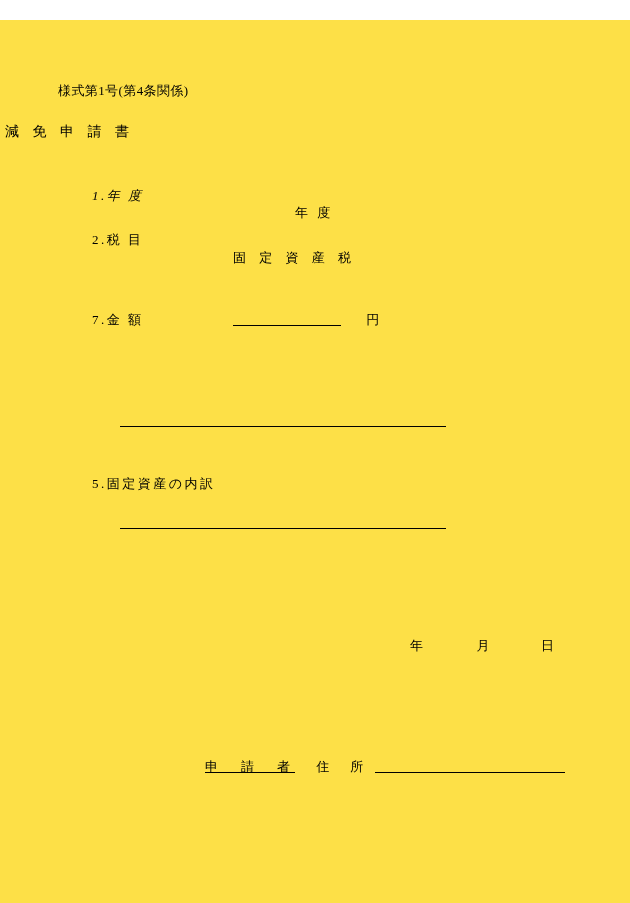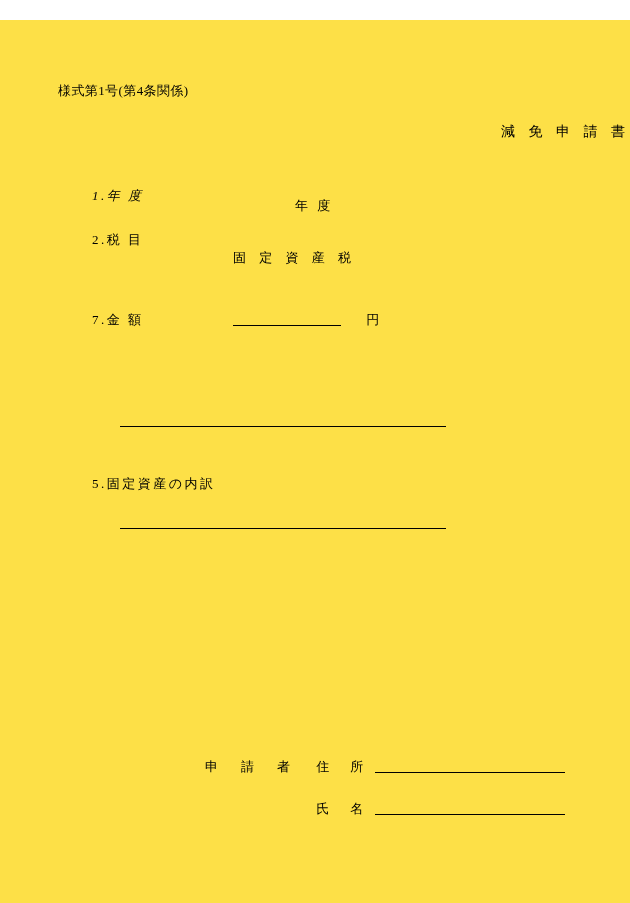--- a/index.html
+++ b/index.html
@@ -24,21 +24,21 @@
     left: 58px;
     top: 62px;
     font-size: 13px;
     letter-spacing: 0.4px;
   }
   .doc-title {
     position: absolute;
     left: 0;
     right: 0;
     top: 103px;
-    text-align: right;
+    text-align: left;
     font-size: 14px;
     letter-spacing: 5px;
     padding-left: 5px;
   }
   .field-row {
     position: absolute;
     left: 92px;
     font-size: 13px;
     letter-spacing: 0.5px;
     white-space: nowrap;
@@ -49,21 +49,21 @@
   }
   .row-year   { top: 167px; font-style: italic; }
   .row-tax    { top: 211px; }
   .row-amount { top: 291px; }
   .row-reason { top: 351px; }
   .row-detail { top: 455px; }
 
   .val-year {
     position: absolute;
     left: 295px;
-    top: 177px;
+    top: 184px;
     font-size: 13px;
     letter-spacing: 3px;
   }
   .val-tax {
     position: absolute;
     left: 233px;
     top: 229px;
     font-size: 13px;
     letter-spacing: 5px;
   }
@@ -134,20 +134,21 @@
     white-space: nowrap;
   }
   .sig-label {
     display: inline-block;
     letter-spacing: 1px;
   }
   .sig-applicant {
     display: inline-block;
     width: 108px;
     letter-spacing: 5px;
+    text-decoration: underline;
   }
   .sig-sub {
     display: inline-block;
     letter-spacing: 4px;
   }
   .sig-line {
     display: inline-block;
     border-bottom: 1px solid #000;
     height: 13px;
     vertical-align: -2px;
@@ -183,28 +184,30 @@
   </div>
 
   <div class="write-line line-reason"></div>
 
   <div class="field-row row-detail">
     <span class="field-label">5.固定資産の内訳</span>
   </div>
   <div class="write-line line-detail"></div>
 
 
+  <div class="date-line">
+    <span>年</span>
+    <span class="date-gap-1"></span>
+    <span>月</span>
+    <span class="date-gap-2"></span>
+    <span>日</span>
+  </div>
 
 
   <div class="sig-block">
     <div class="sig-row">
       <span class="sig-applicant">申　請　者</span>
       <span class="sig-sub">住　所</span>
       <span class="sig-line line-w2"></span>
     </div>
-    <div class="sig-row">
-      <span class="sig-applicant"></span>
-      <span class="sig-sub">氏　名</span>
-      <span class="sig-line line-w2"></span>
-    </div>
   </div>
 
 </div>
 
 </body></html>

